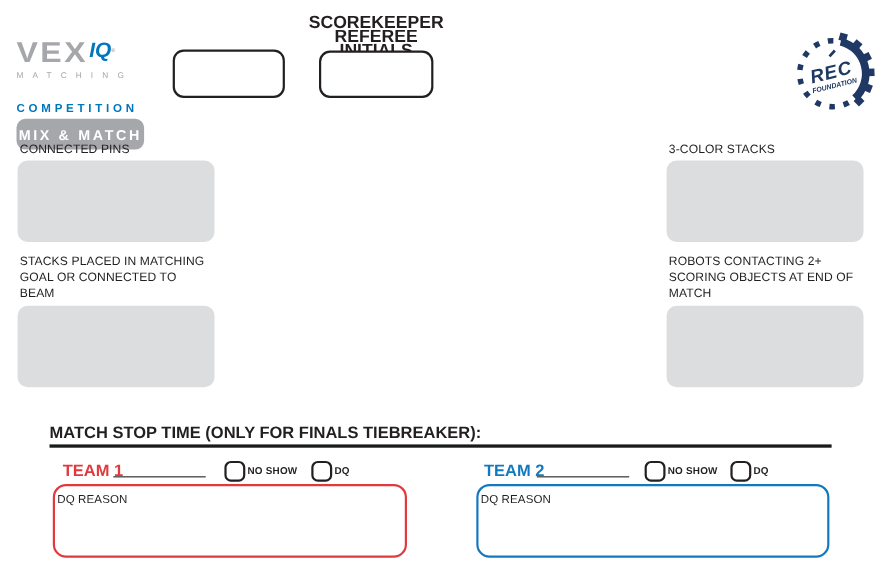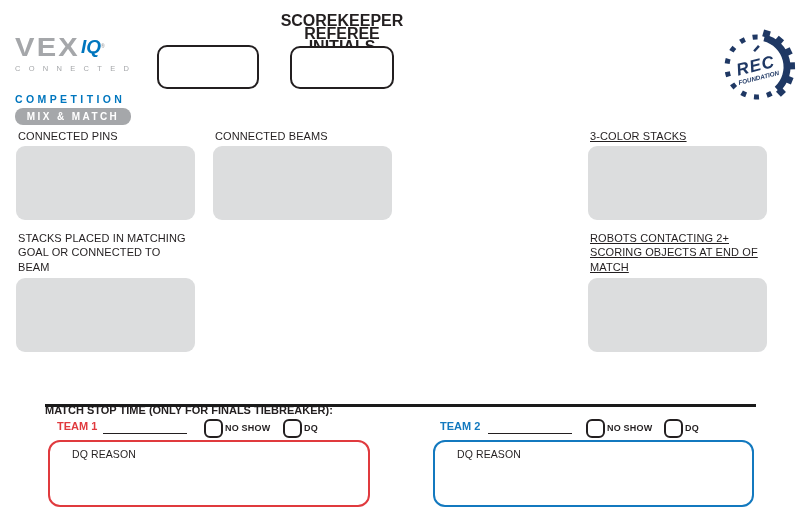--- a/index.html
+++ b/index.html
@@ -9,22 +9,22 @@
   
   .vex-logo{position:absolute;left:15px;top:37px;width:116px;}
   .vex-row1{display:flex;align-items:flex-start;height:24px;}
   .vex-word{display:inline-block;font-weight:bold;font-size:26px;line-height:21px;
             color:#a5a7aa;letter-spacing:2px;transform:scaleX(1.12);transform-origin:left bottom;}
   .vex-iq{display:inline-block;font-weight:bold;font-style:italic;font-size:19px;line-height:19px;
           color:#0076be;margin-left:8px;}
   .vex-reg{font-size:5px;vertical-align:top;color:#a5a7aa;font-style:normal;}
   .vex-robotics{color:#a5a7aa;font-size:7.5px;letter-spacing:8.3px;margin-top:3px;white-space:nowrap;}
   .vex-competition{color:#0076be;font-weight:bold;font-size:10.5px;letter-spacing:3.4px;margin-top:20px;white-space:nowrap;}
-  .vex-banner{margin-top:3px;background:#a5a7aa;color:#fff;font-weight:bold;font-size:10px;
-              letter-spacing:2.4px;border-radius:8px;height:17px;width:116px;
+  .vex-banner{margin-top:3px;background:#a5a7aa;color:#fff;font-weight:bold;font-size:13px;
+              letter-spacing:2.4px;border-radius:8px;height:28px;width:116px;
               display:flex;align-items:center;justify-content:center;white-space:nowrap;}
 
   
   .hdr-label{position:absolute;font-weight:bold;font-size:16px;line-height:13px;text-align:center;}
   .match-label{left:145px;top:27px;width:126px;margin-top:24px;}
   .sk-label{left:278px;top:14px;width:128px;}
   .field-box{position:absolute;background:#fff;border:2.5px solid #231f20;border-radius:10px;
              box-sizing:border-box;font-size:13px;padding:4px 8px;}
   .match-box{left:157px;top:45px;width:102px;height:44px;}
   .sk-box{left:290px;top:46px;width:104px;height:43px;}
@@ -35,51 +35,51 @@
   
   .cell{position:absolute;width:190px;}
   .cell .lbl{font-size:11px;line-height:14.5px;letter-spacing:0.1px;padding-left:2px;}
   .cell.r1{top:129px;}
   .cell.r1 .lbl{height:15px;white-space:nowrap;}
   .cell.r2{top:242px;}
   .cell.r2 .lbl{height:32px;display:flex;align-items:flex-end;}
   .score-box{margin-top:2px;width:179px;height:74px;background:#dcddde;border-radius:9px;
              font-size:13px;padding:4px 8px;box-sizing:border-box;}
   .cell.r2 .score-box{margin-top:4px;}
-  .c1{left:16px;} .c2{left:213px;} .c3{left:409px;} .c4{left:588px;text-decoration:underline;}
+  .c1{left:16px;} .c2{left:213px;} .c3{left:409px;} .c4{left:606px;}
   .lblw150{max-width:150px;} .lblw175{max-width:175px;}
 
   
-  .stop-heading{position:absolute;left:45px;top:404px;font-weight:bold;font-size:11px;white-space:nowrap;}
+  .stop-heading{position:absolute;left:45px;top:385px;font-weight:bold;font-size:15px;white-space:nowrap;}
   .stop-rule{position:absolute;left:45px;top:404px;width:711px;height:3px;background:#1a1a1a;}
 
-  .team-label{position:absolute;top:420px;font-weight:bold;font-size:11px;white-space:nowrap;}
+  .team-label{position:absolute;top:420px;font-weight:bold;font-size:15px;white-space:nowrap;}
   .team1-color{color:#e03a3e;}
   .team2-color{color:#1379bf;}
   .team-line{position:absolute;top:419px;height:14px;border-bottom:1.5px solid #231f20;font-size:10px;}
   .checkbox{position:absolute;top:419px;width:15px;height:15px;box-sizing:content-box;
             background:#fff;border:2.5px solid #231f20;border-radius:6px;}
   .cb-label{position:absolute;top:423px;font-weight:bold;font-size:9px;letter-spacing:0.2px;white-space:nowrap;text-align:center;}
 
   .dq-box{position:absolute;top:440px;height:67px;background:#fff;border-radius:12px;
-          box-sizing:border-box;padding:6px 22px;font-size:10.5px;letter-spacing:0.1px;}
+          box-sizing:border-box;padding:6px 2px;font-size:10.5px;letter-spacing:0.1px;}
   .dq-box.team1{left:48px;width:322px;border:2.5px solid #e03a3e;}
   .dq-box.team2{left:433px;width:321px;border:2.5px solid #1379bf;}
 </style>
 </head>
 <body>
 
 <div class="page">
 
   <div class="vex-logo">
     <div class="vex-row1">
       <span class="vex-word">VEX</span>
       <span class="vex-iq"><span>IQ</span><span class="vex-reg">®</span></span>
     </div>
-    <div class="vex-robotics">CONNECTED</div>
+    <div class="vex-robotics">MATCHING</div>
     <div class="vex-competition">COMPETITION</div>
     <div class="vex-banner">MIX &amp; MATCH</div>
   </div>
 
   <div class="hdr-label match-label">MATCH NUMBER</div>
   <div class="field-box match-box">
     <span></span>
   </div>
 
   <div class="hdr-label sk-label">
@@ -119,24 +119,20 @@
         <text x="40" y="47" text-anchor="middle" font-family="Liberation Sans, sans-serif" font-size="17" font-weight="bold" font-style="italic" letter-spacing="1" fill="#1f3864">REC</text>
         <text x="40" y="56" text-anchor="middle" font-family="Liberation Sans, sans-serif" font-size="6.3" font-weight="bold" font-style="italic" fill="#1f3864">FOUNDATION</text>
       </g>
     </svg>
   </div>
 
   <div class="cell r1 c1">
     <div class="lbl">CONNECTED PINS</div>
     <div class="score-box"><span></span></div>
   </div>
-  <div class="cell r1 c2">
-    <div class="lbl">CONNECTED BEAMS</div>
-    <div class="score-box"><span></span></div>
-  </div>
   <div class="cell r1 c4">
     <div class="lbl">3-COLOR STACKS</div>
     <div class="score-box"><span></span></div>
   </div>
 
   <div class="cell r2 c1">
     <div class="lbl lblw175">STACKS PLACED IN MATCHING GOAL OR CONNECTED TO BEAM</div>
     <div class="score-box"><span></span></div>
   </div>
   <div class="cell r2 c4">

